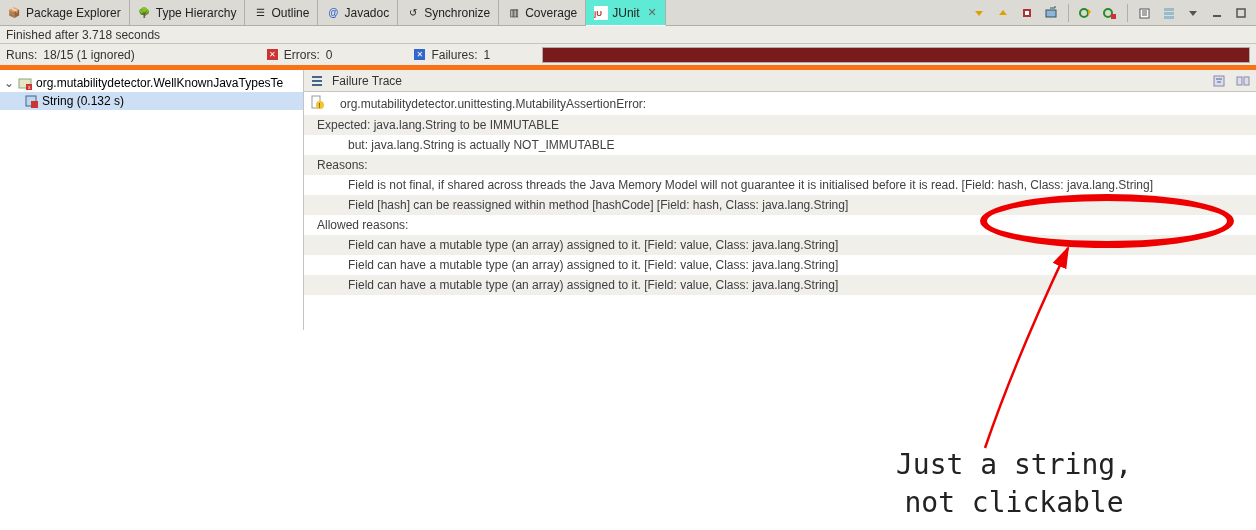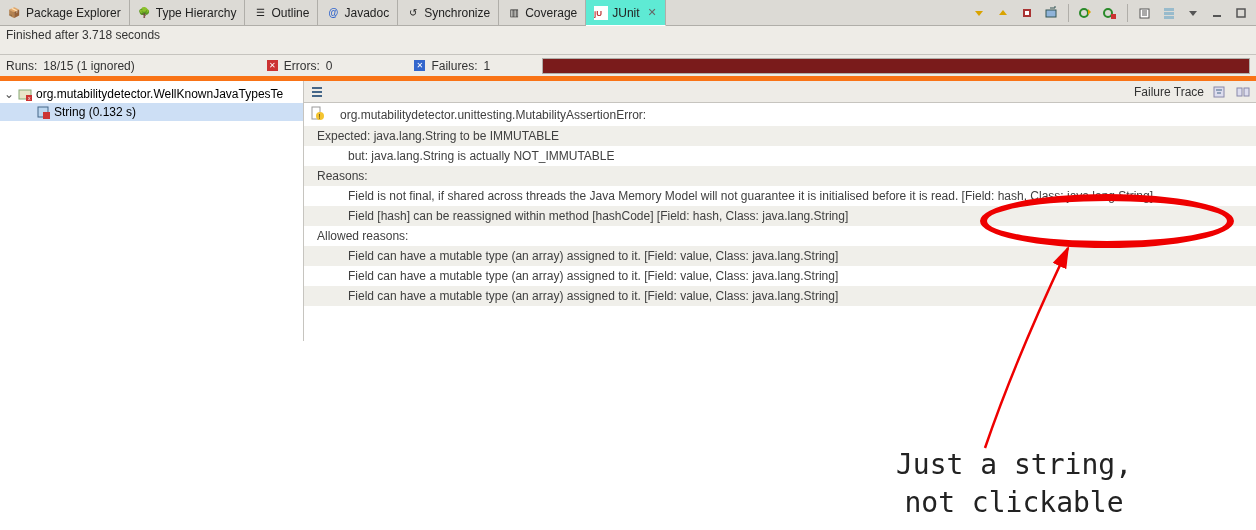--- a/index.html
+++ b/index.html
@@ -64,21 +64,21 @@
     background: #b0aea9;
     margin: 0 2px;
   }
   
   .status-line {
     background: #eeece7;
     border-bottom: 1px solid #c6c4bf;
     padding: 2px 6px;
     font-size: 12px;
     color: #333;
-    height: 29px;
+    height: 18px;
     line-height: 14px;
   }
   
   .counter-bar {
     background: #eeece7;
     border-bottom: 5px solid #f97316;
     display: flex;
     align-items: center;
     height: 26px;
     padding: 0 6px;
@@ -123,21 +123,20 @@
     border-right: 1px solid #c6c4bf;
     background: #fff;
     overflow: auto;
     padding: 4px 0;
   }
   .trace-pane {
     flex: 1;
     display: flex;
     flex-direction: column;
     background: #fff;
-    text-align: right;
   }
   .trace-header {
     display: flex;
     align-items: center;
     height: 22px;
     background: #eeece7;
     border-bottom: 1px solid #c6c4bf;
     padding: 0 4px;
     gap: 6px;
   }
@@ -347,21 +346,21 @@
       <span class="tree-caret">⌄</span>
       <span class="tree-icon">
         <svg width="14" height="14">
             <rect x="1" y="3" width="12" height="9" fill="#e8e4c9" stroke="#8a7"></rect>
             <rect x="8" y="8" width="6" height="6" fill="#c33"></rect>
             <text x="10" y="13" font-size="5" fill="#fff">x</text>
           </svg>
       </span>
       <span>org.mutabilitydetector.WellKnownJavaTypesTe</span>
     </div>
-    <div class="tree-row selected" style="padding-left:36px">
+    <div class="tree-row selected" style="padding-left:24px">
       <span class="tree-icon">
         <svg width="14" height="14">
             <rect x="2" y="2" width="10" height="10" fill="#bcd6ef" stroke="#468"></rect>
             <rect x="7" y="7" width="7" height="7" fill="#c33"></rect>
           </svg>
       </span>
       <span>String (0.132 s)</span>
     </div>
   </div>
 

